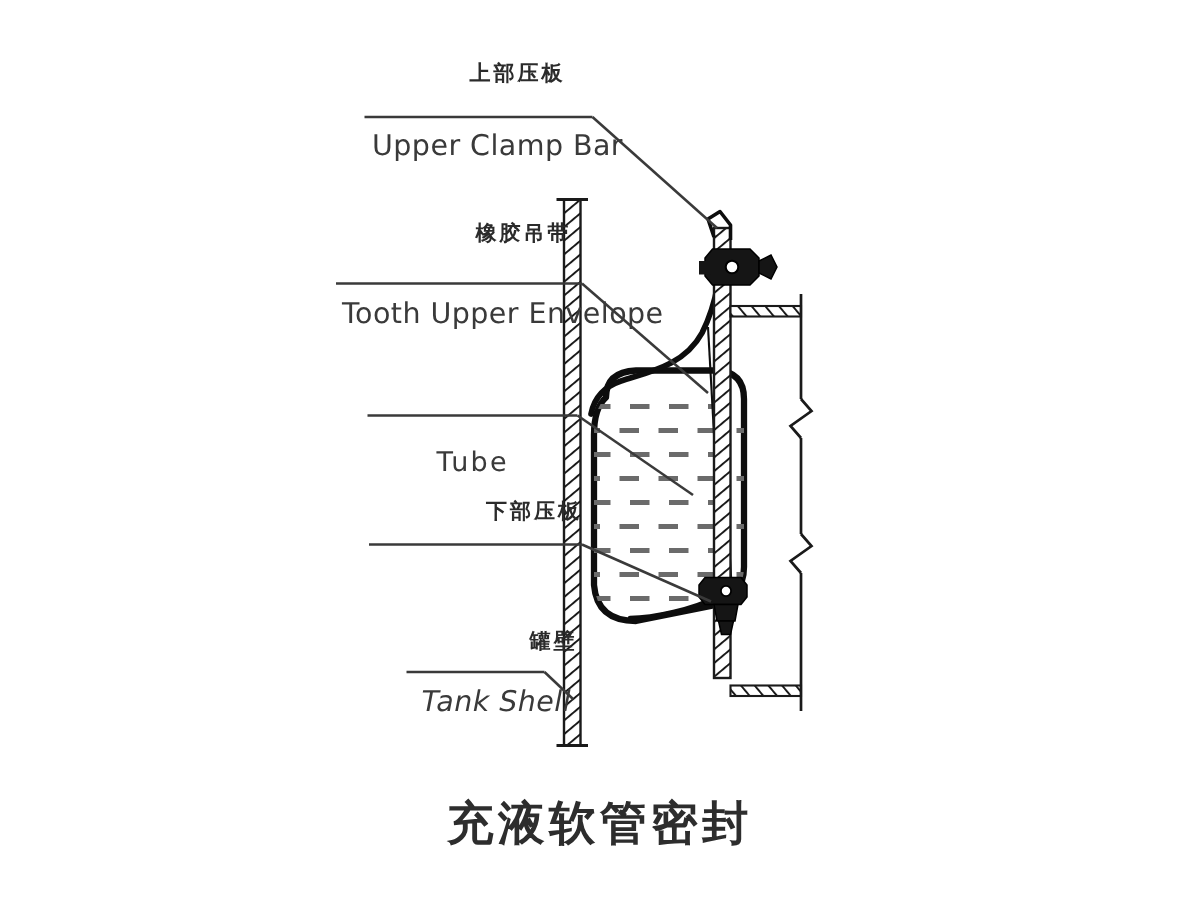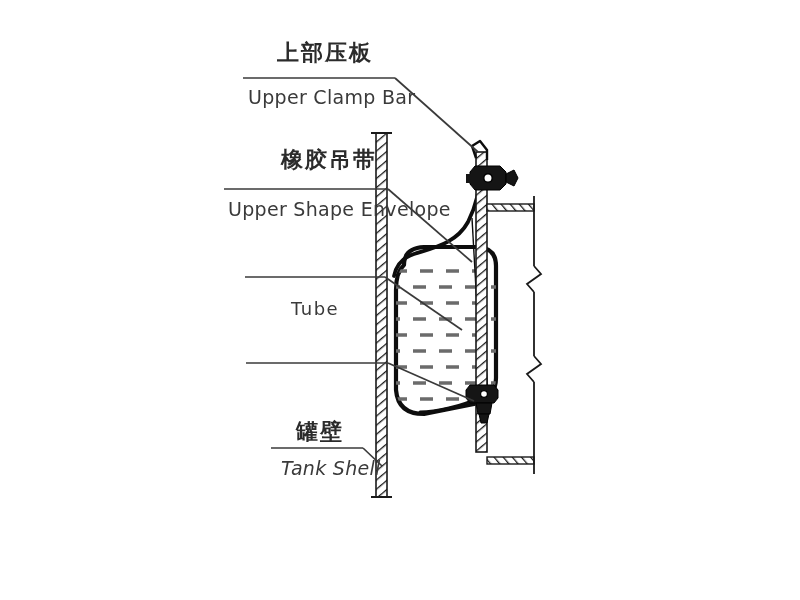--- a/index.html
+++ b/index.html
@@ -28,23 +28,24 @@
     display: block;
   }
   .lbl {
     position: absolute;
     white-space: nowrap;
     color: #2b2b2b;
     line-height: 1;
   }
   .lbl-cn {
     font-family: "DejaVu Sans", sans-serif;
-    font-size: 22px;
+    font-size: 14px;
     font-weight: 600;
     letter-spacing: 2px;
+    margin-left: 36px;
   }
   .lbl-en {
     font-family: "DejaVu Sans", sans-serif;
     font-size: 19px;
     font-weight: 400;
     letter-spacing: 0.3px;
     color: #3a3a3a;
   }
   .caption {
     position: absolute;
@@ -190,22 +191,24 @@
         <line x1="271" y1="448" x2="363" y2="448"></line>
         <line x1="363" y1="448" x2="382" y2="466"></line>
       </g>
     </g>
   </svg>
 
   <div class="lbl lbl-cn" style="left:277px; top:42px;">上部压板</div>
   <div class="lbl lbl-en" style="left:248px; top:88px;">Upper Clamp Bar</div>
 
   <div class="lbl lbl-cn" style="left:281px; top:149px;">橡胶吊带</div>
-  <div class="lbl lbl-en" style="left:228px; top:200px;">Upper Shape Envelope</div>
+  <div class="lbl lbl-en" style="left:228px; top:200px;">Tooth Upper Envelope</div>
 
   <div class="lbl lbl-en" style="left:291px; top:300px; font-size:18px; letter-spacing:1.5px;">Tube</div>
 
-
-  <div class="lbl lbl-cn" style="left:296px; top:421px;">罐壁</div>
+  <div class="lbl lbl-cn" style="left:288px; top:334px;">下部压板</div>
+
+  <div class="lbl lbl-cn" style="left:317px; top:421px;">罐壁</div>
   <div class="lbl lbl-en" style="left:281px; top:459px;font-style:italic;">Tank Shell</div>
 
+  <div class="caption">充液软管密封</div>
 
 </div>
 
 </body></html>

